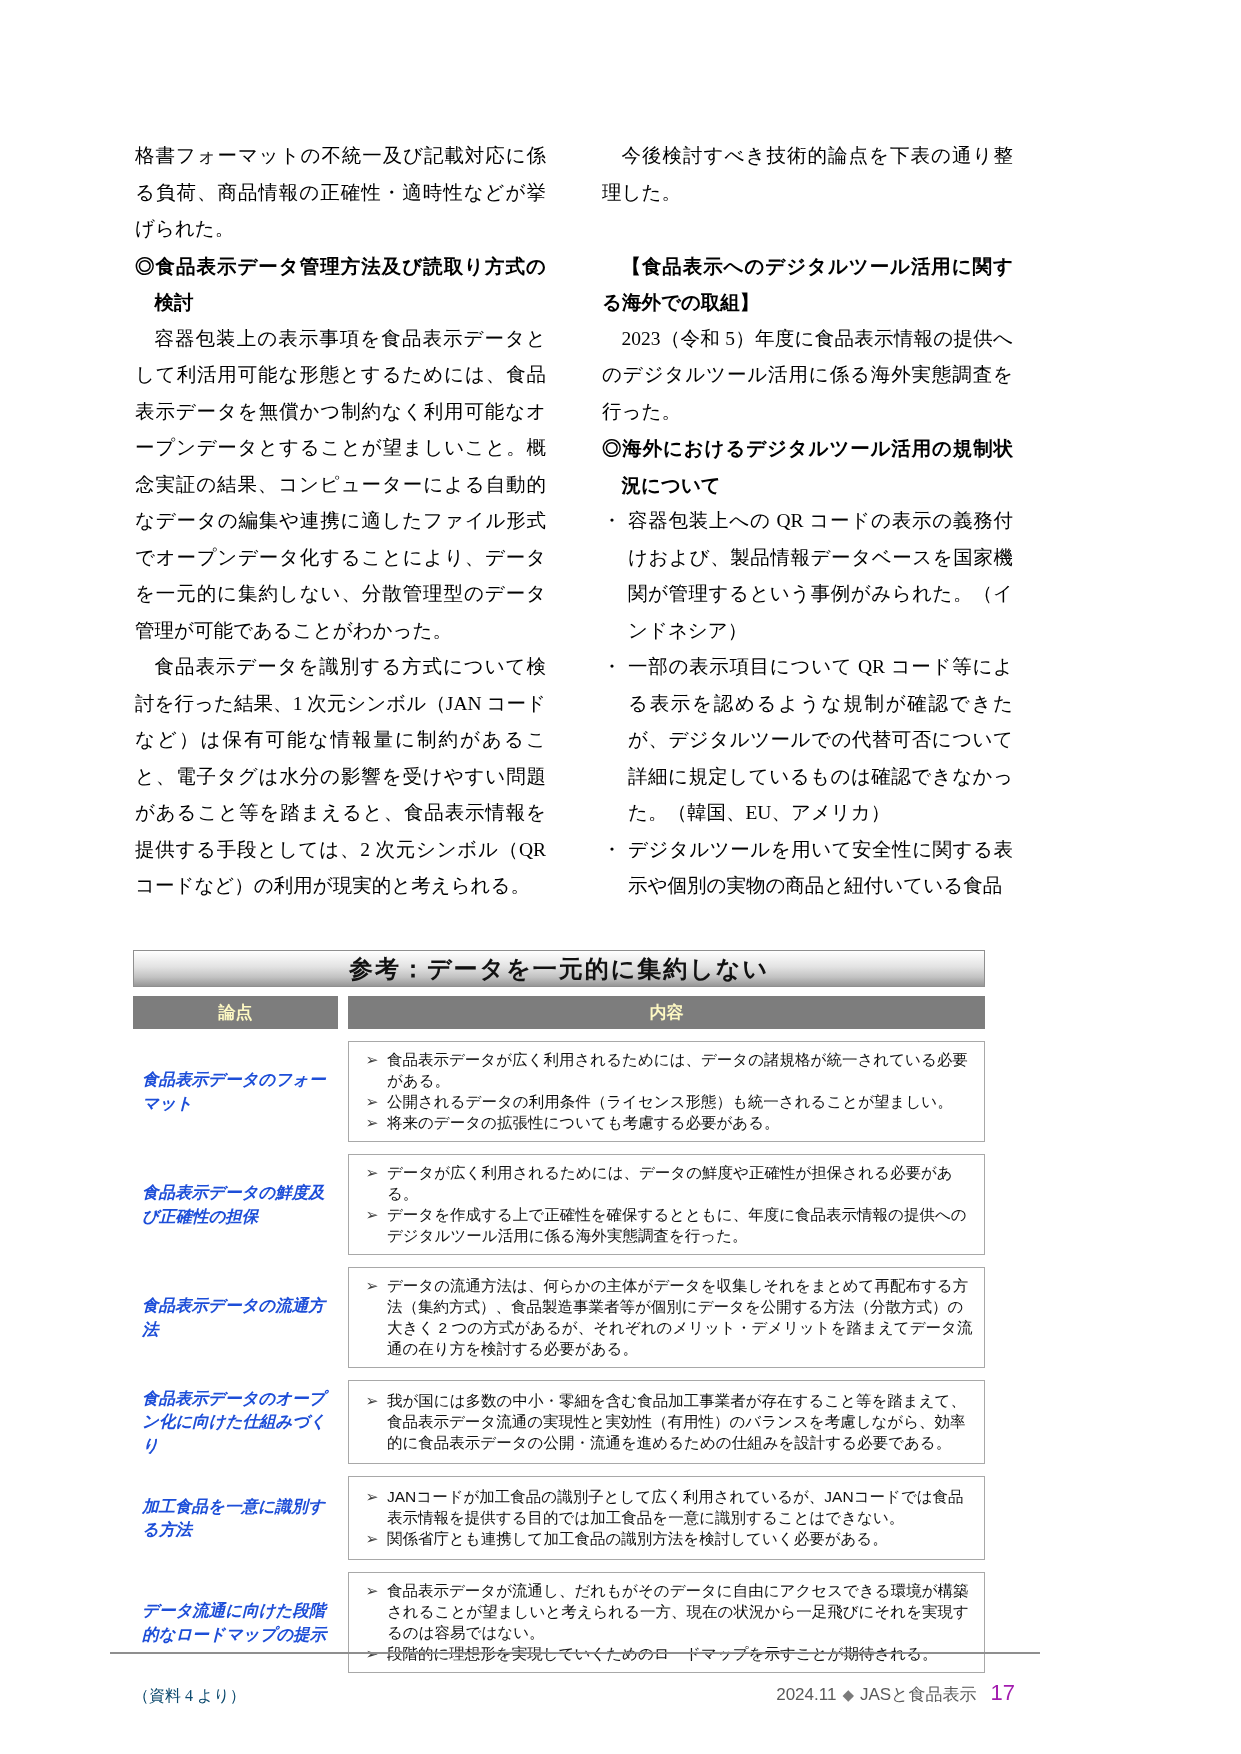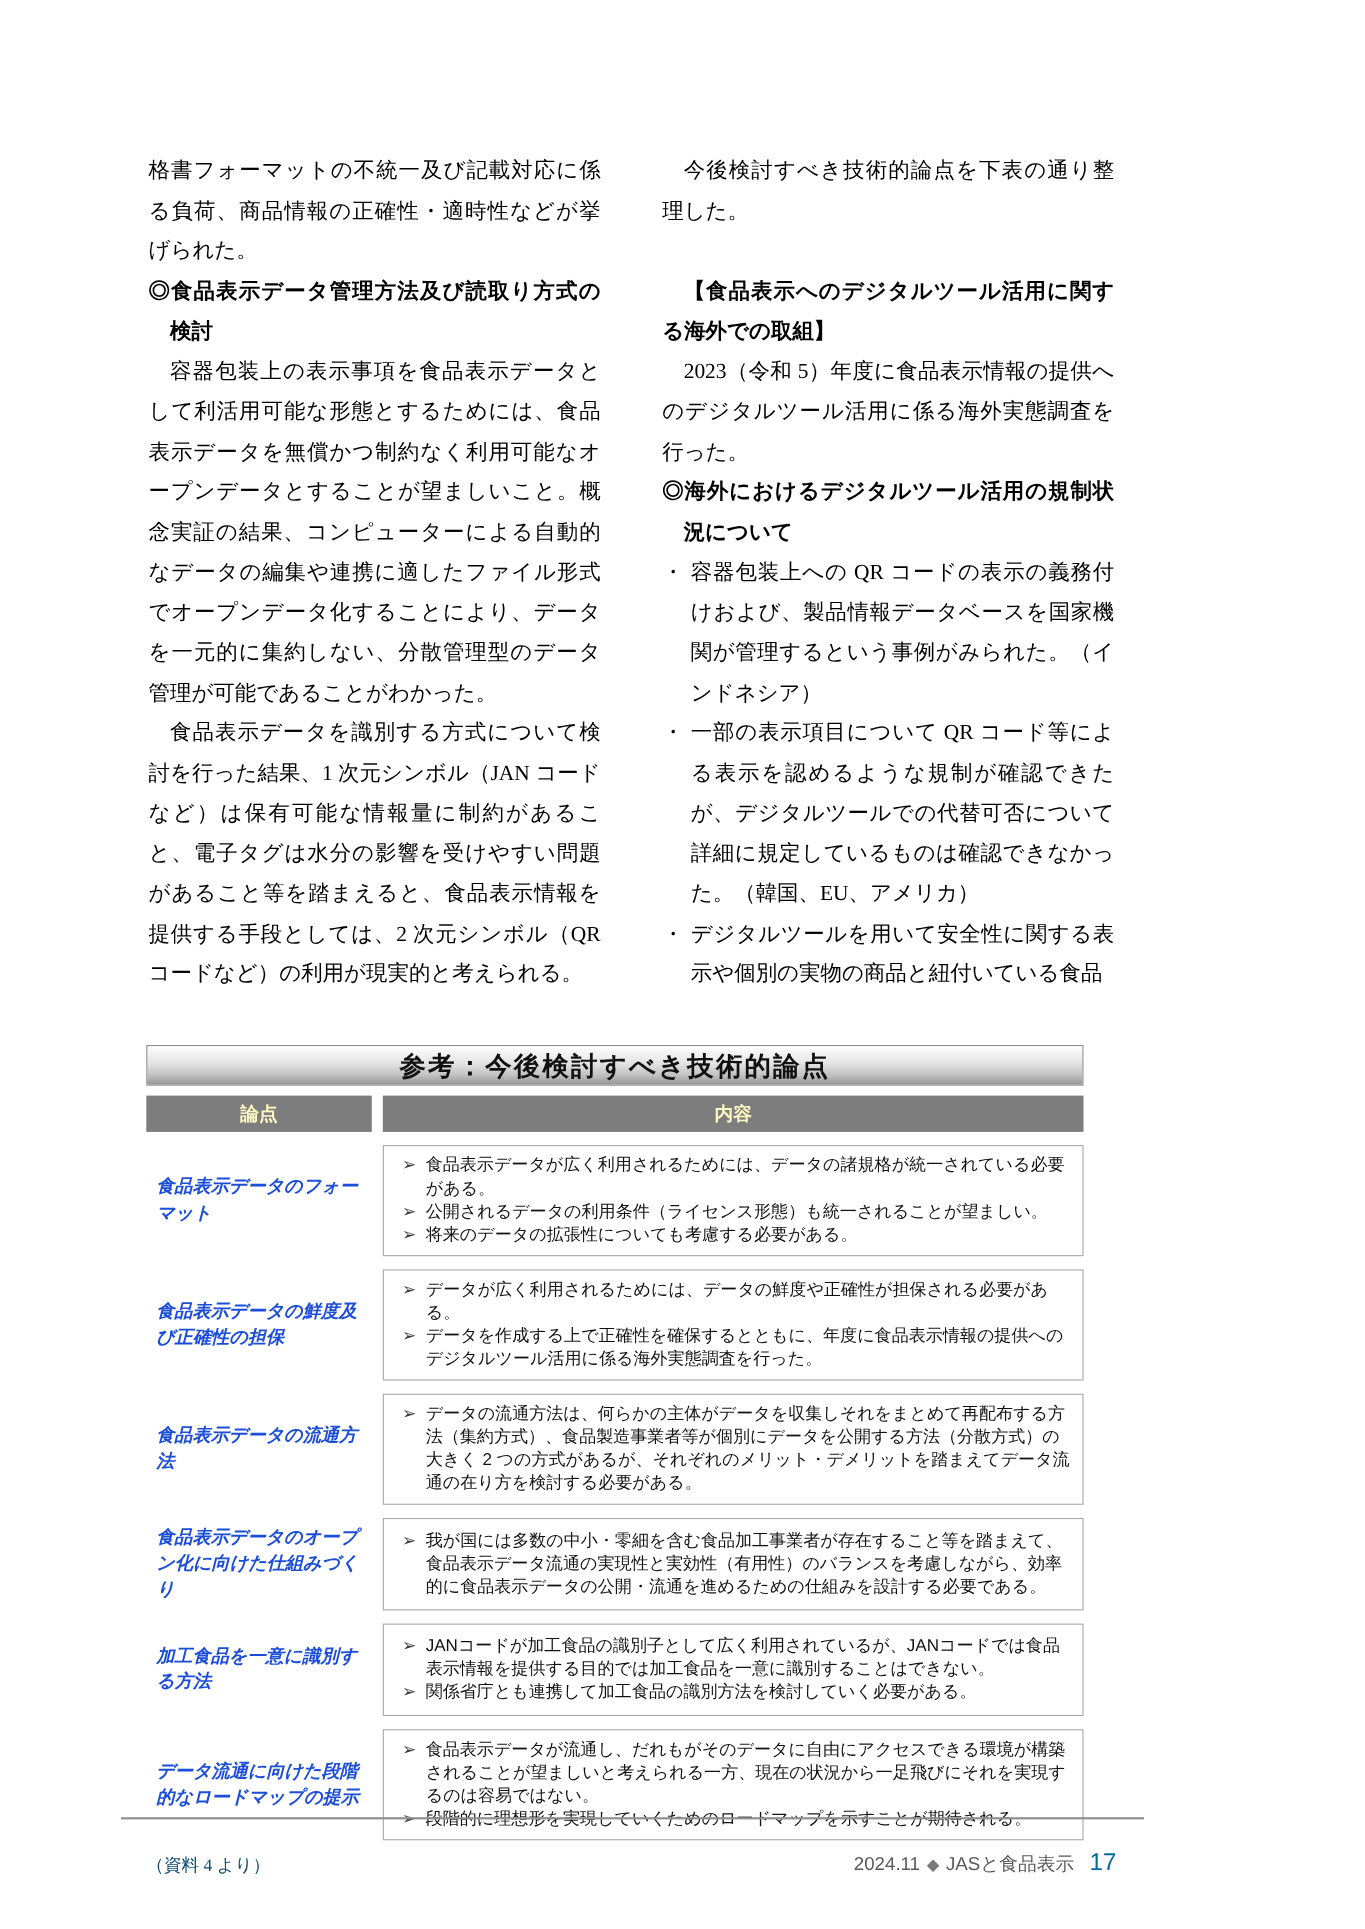--- a/index.html
+++ b/index.html
@@ -6,21 +6,21 @@
   .page{
     position:relative;width:1040px;height:1754px;background:#ffffff;overflow:hidden;
     font-family:"Liberation Serif","DejaVu Serif",serif;color:#000;
   }
   
   .content{position:absolute;top:138px;left:135px;width:878px;}
   .columns{display:flex;gap:56px;}
   .col{width:411px;font-size:19.5px;line-height:36.5px;text-align:justify;}
   .para{margin:0;text-indent:1em;}
   .para.no-indent{text-indent:0;}
-  .gothic{font-family:Liberation Serif, serif;font-weight:bold;}
+  .gothic{font-family:Liberation Sans, sans-serif;font-weight:bold;}
   .head-hanging{margin:0;padding-left:1em;text-indent:-1em;}
   .head-indent{margin:0;text-indent:1em;}
   .blank-line{height:36.5px;}
   .rbullet{display:flex;}
   .rbullet .bmark{flex:0 0 26px;text-align:left;}
   .rbullet .btext{flex:1;text-align:justify;}
   
   .ref-table{
     position:absolute;top:950px;left:133px;width:852px;
     font-family:"Liberation Sans","DejaVu Sans",sans-serif;
@@ -55,21 +55,21 @@
     margin-top:13px;text-align:left;padding-right:22px;
     font-family:"Liberation Serif","DejaVu Serif",serif;font-size:16px;color:#0c4a6e;
   }
   
   .footer-rule{position:absolute;top:1652px;left:110px;width:1006px;height:2px;background:#8f8f8f;}
   .footer-text{
     position:absolute;top:1680px;left:110px;width:905px;text-align:right;
     font-family:"Liberation Sans","DejaVu Sans",sans-serif;color:#595959;font-size:17px;
   }
   .footer-text .diamond{color:#7a7a7a;font-size:15px;margin:0 6px;}
-  .footer-text .pagenum{font-size:22px;margin-left:14px;color:#0369a1;}
+  .footer-text .pagenum{font-size:22px;margin-left:14px;color:#a21caf;}
 </style>
 </head>
 <body>
 
 <div class="page">
 
   <div class="content">
     <div class="columns">
 
       <div class="col">
@@ -98,21 +98,21 @@
           <span class="bmark">・</span>
 
           <span class="btext">デジタルツールを用いて安全性に関する表示や個別の実物の商品と紐付いている食品</span>
         </div>
       </div>
 
     </div>
   </div>
 
   <div class="ref-table">
-    <div class="table-title">参考：今後検討すべき技術的論点</div>
+    <div class="table-title">参考：データを一元的に集約しない</div>
 
     <div class="table-header">
       <div class="th th-topic">論点</div>
       <div class="th th-content">内容</div>
     </div>
 
     <div class="t-row">
       <div class="row-label">食品表示データのフォーマット</div>
       <div class="row-content">
         <div class="titem">

